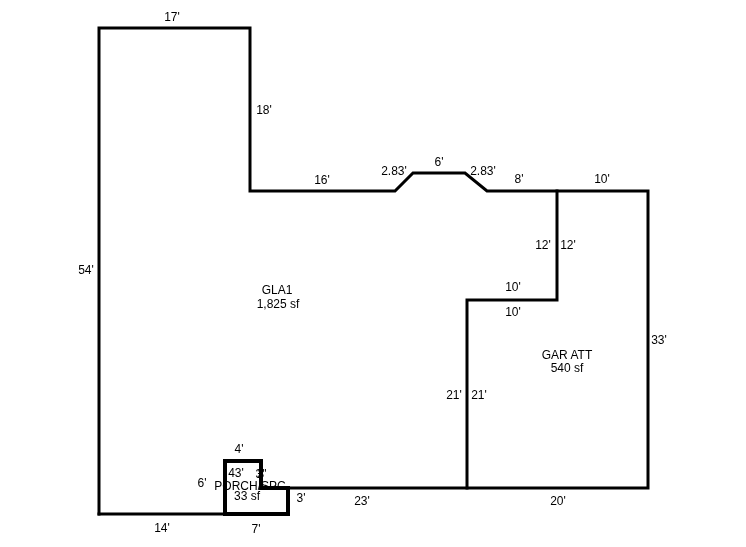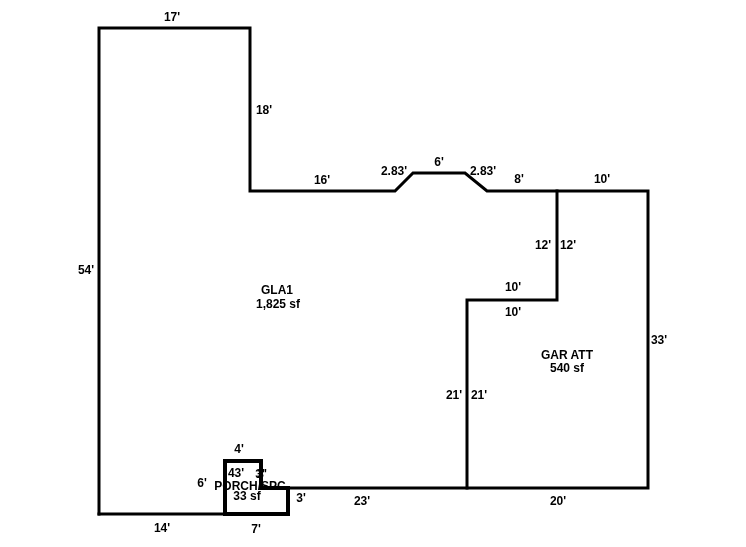--- a/index.html
+++ b/index.html
@@ -9,21 +9,20 @@
     width: 746px;
     height: 547px;
     overflow: hidden;
     font-family: "Liberation Sans", sans-serif;
   }
   #sketch-wrap {
     position: relative;
     width: 746px;
     height: 547px;
     background: #ffffff;
-    font-weight: bold;
   }
   svg { display: block; }
   text {
     font-family: "Liberation Sans", sans-serif;
     font-size: 12px;
     fill: #000000;
   }
   polyline, polygon {
     fill: none;
     stroke-linejoin: miter;

